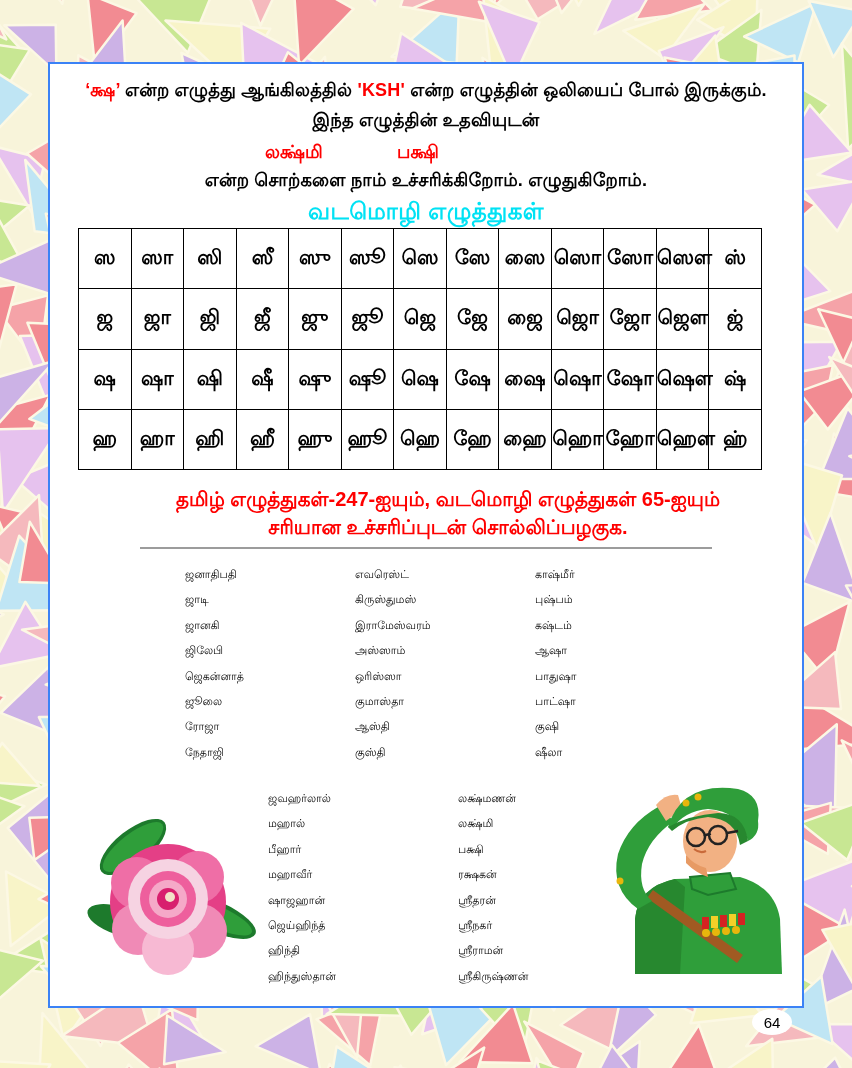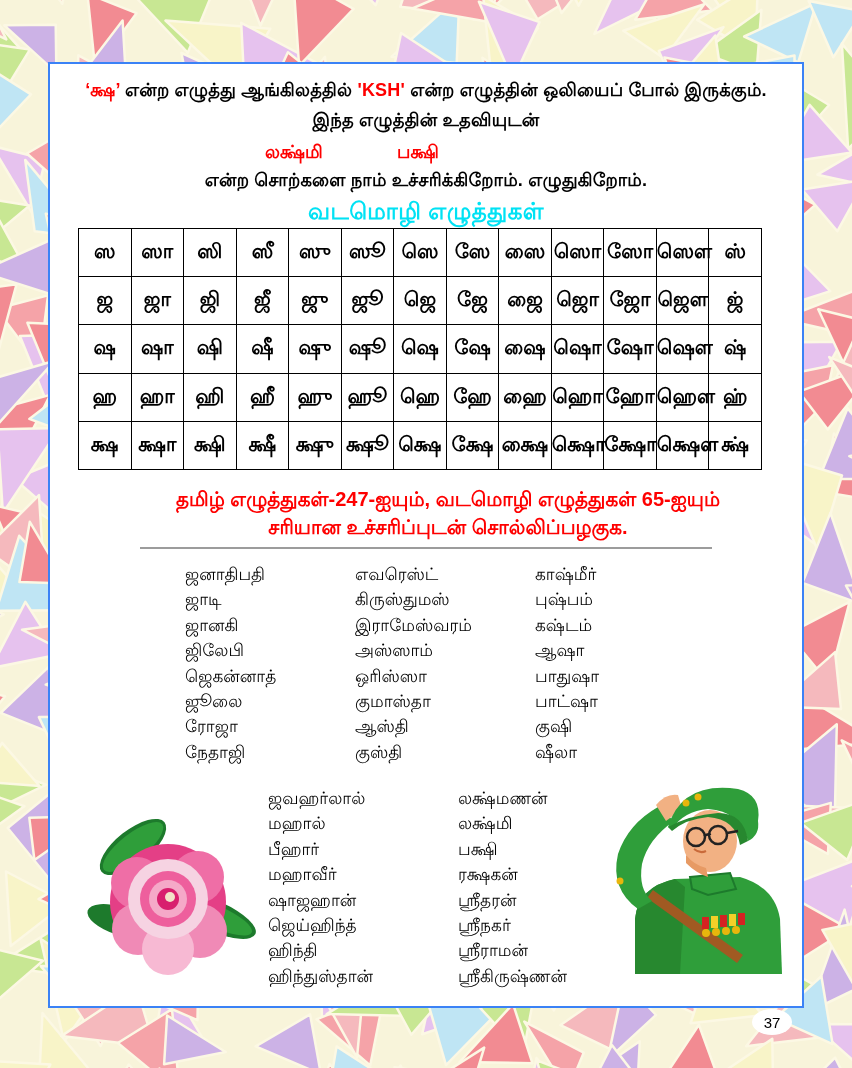--- a/index.html
+++ b/index.html
@@ -26,21 +26,21 @@
     border-collapse:collapse;table-layout:fixed;
     width:684px;height:242px;
   }
   table.letters td{
     border:1px solid #000;text-align:center;vertical-align:middle;
     font-size:20px;font-weight:600;color:#000;padding:0;
   }
   .note-line{font-size:20px;font-weight:600;color:#fe0000;margin-left:44px;}
   .divider{height:2px;background:#9c9c9c;}
   .word-col{display:flex;flex-direction:column;}
-  .word-col span{font-size:17px;font-weight:500;color:#000;line-height:25.4px;white-space:nowrap;}
+  .word-col span{font-size:11px;font-weight:500;color:#000;line-height:25.4px;white-space:nowrap;}
   .page-badge{
     position:absolute;left:752px;top:1009px;width:40px;height:26px;
     background:#ffffff;border-radius:50%;z-index:3;
     display:flex;align-items:center;justify-content:center;
     font-size:15px;color:#000;font-weight:500;
   }
   .figure{position:absolute;z-index:2;}
 </style>
 </head>
 <body>
@@ -618,35 +618,20 @@
           <td>ஹு</td>
           <td>ஹூ</td>
           <td>ஹெ</td>
           <td>ஹே</td>
           <td>ஹை</td>
           <td>ஹொ</td>
           <td>ஹோ</td>
           <td>ஹௌ</td>
           <td>ஹ்</td>
         </tr>
-        <tr>
-          <td>க்ஷ</td>
-          <td>க்ஷா</td>
-          <td>க்ஷி</td>
-          <td>க்ஷீ</td>
-          <td>க்ஷு</td>
-          <td>க்ஷூ</td>
-          <td>க்ஷெ</td>
-          <td>க்ஷே</td>
-          <td>க்ஷை</td>
-          <td>க்ஷொ</td>
-          <td>க்ஷோ</td>
-          <td>க்ஷௌ</td>
-          <td>க்ஷ்</td>
-        </tr>
       </tbody>
   </table>
 
   <div class="abs center note-line" style="top:424px;">தமிழ் எழுத்துகள்-247-ஐயும், வடமொழி எழுத்துகள் 65-ஐயும்</div>
   <div class="abs center note-line" style="top:452px;">சரியான உச்சரிப்புடன் சொல்லிப்பழகுக.</div>
 
   <div class="abs divider" style="left:90px;top:483px;width:572px;"></div>
 
   <div class="abs word-col" style="left:135px;top:498px;">
       <span>ஜனாதிபதி</span>
@@ -757,13 +742,13 @@
         <circle cx="106" cy="68" r="9" fill="none" stroke="#222" stroke-width="2.5"></circle>
         <circle cx="128" cy="66" r="9" fill="none" stroke="#222" stroke-width="2.5"></circle>
         <path d="M114,67 Q120,64 120,66 M137,64 L148,62" stroke="#222" stroke-width="2.5" fill="none"></path>
       </g>
       <path d="M104,80 Q110,85 116,82" stroke="#c96a3a" stroke-width="2" fill="none"></path>
     </g>
   </svg>
 
 </div>
 
-<div class="page-badge">37</div>
+<div class="page-badge">64</div>
 
 </body></html>

